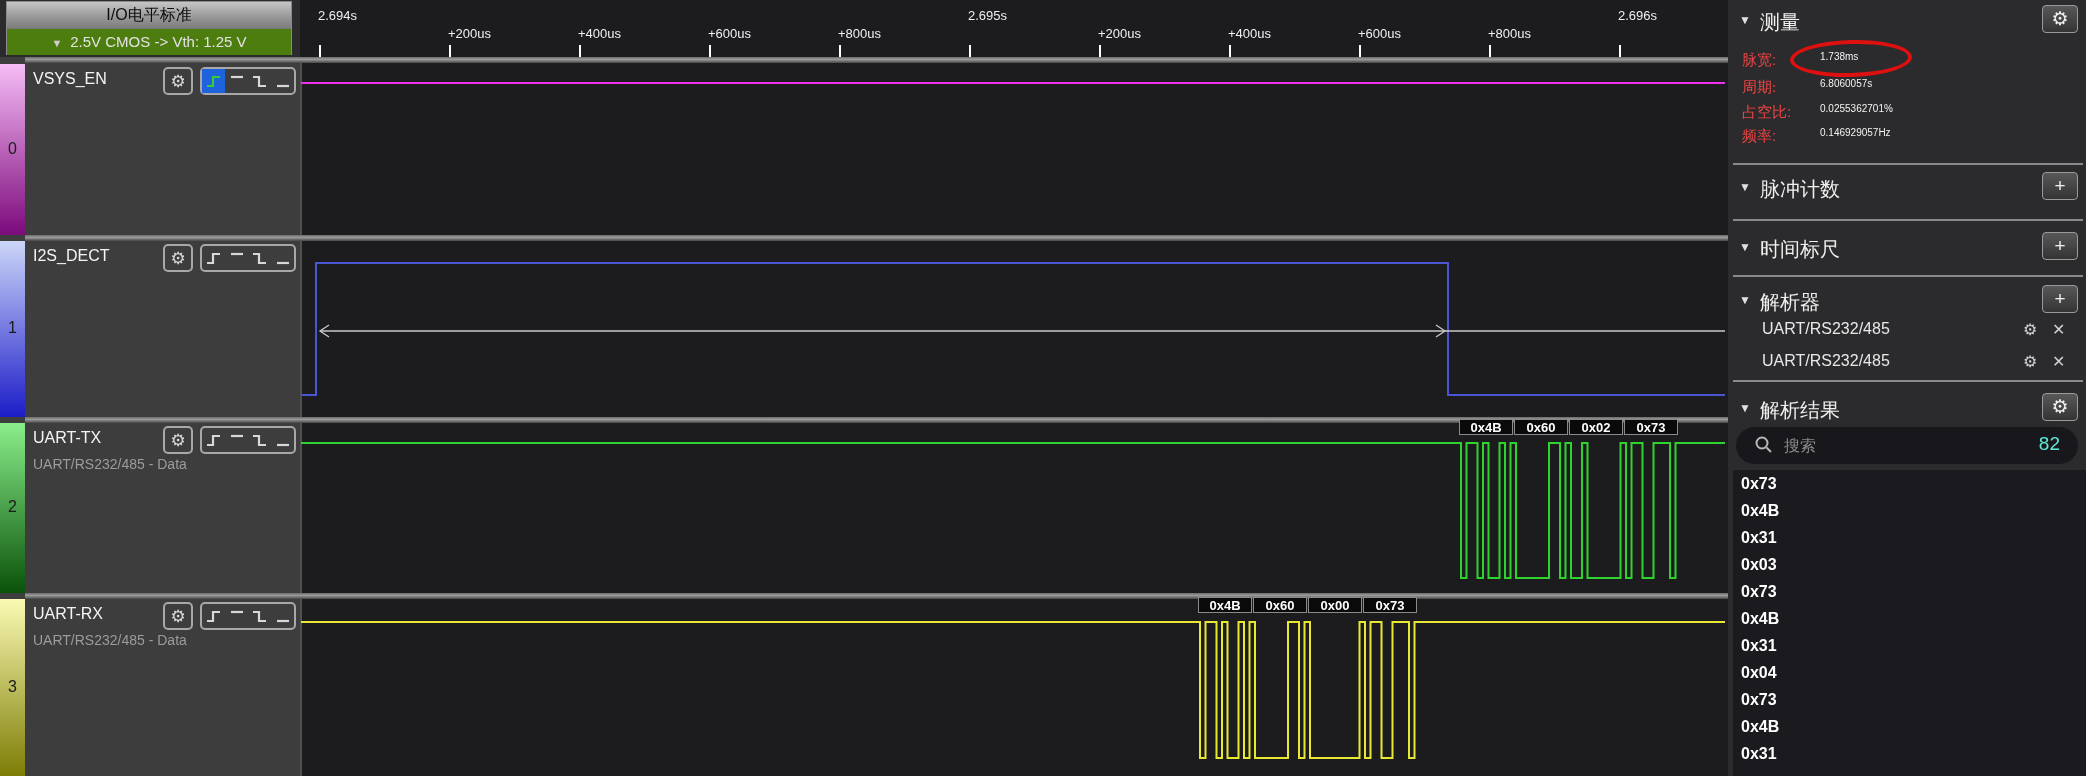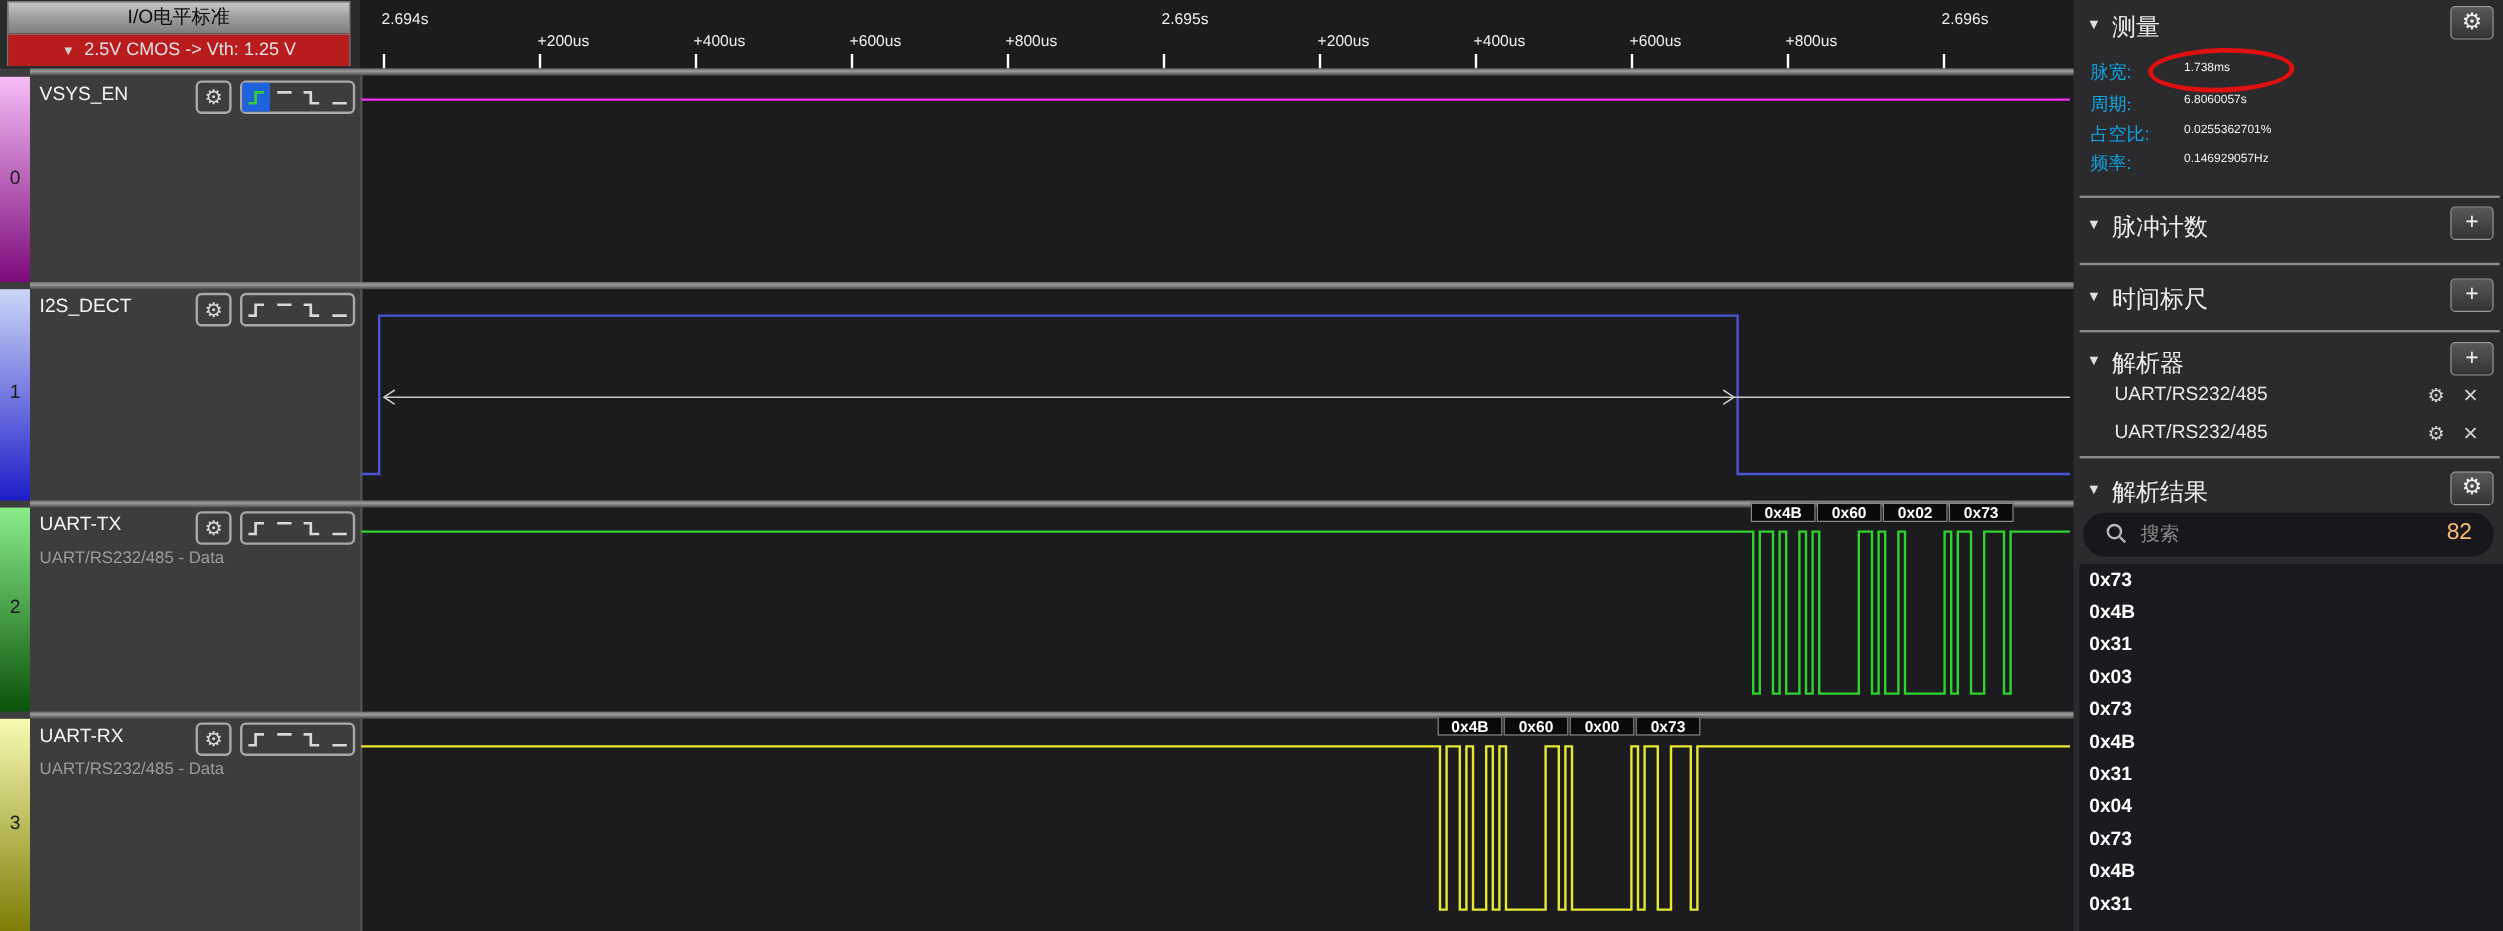--- a/index.html
+++ b/index.html
@@ -4,21 +4,21 @@
 <style>
   html,body{margin:0;padding:0;background:#1a1a1c;}
   #app{position:relative;width:2086px;height:776px;background:#2b2b2d;overflow:hidden;
        font-family:"Liberation Sans",sans-serif;color:#e8e8e8;}
   #wave-bg{position:absolute;left:300px;top:0;width:1428px;height:776px;background:#1c1c1f;}
   #sidebar{position:absolute;left:0;top:57px;width:300px;height:719px;background:#3d3d3d;border-right:2px solid #505050;}
   #topleft{position:absolute;left:0;top:0;width:300px;height:57px;background:#2b2b2d;}
   .io-box{position:absolute;left:6px;top:1px;width:286px;height:54px;border:1px solid #8a8a8a;box-sizing:border-box;}
   .io-title{height:26px;line-height:26px;text-align:center;color:#0d0d0d;font-size:16px;
             background:linear-gradient(180deg,#c6c6c6,#9a9a9a 55%,#7d7d7d);}
-  .io-sub{height:26px;line-height:26px;text-align:center;color:#e3e3e3;font-size:15px;background:#b91c1c;border-top:1px solid #777;}
+  .io-sub{height:26px;line-height:26px;text-align:center;color:#e3e3e3;font-size:15px;background:#4d7c0f;border-top:1px solid #777;}
   .io-sub .tri{font-size:11px;color:#cfcfcf;margin-right:8px;}
   #ruler{position:absolute;left:300px;top:0;width:1428px;height:57px;background:#1c1c1f;}
   .tick{position:absolute;bottom:0;width:2px;height:12px;background:#ffffff;}
   .tick-label{position:absolute;font-size:13px;color:#f0f0f0;white-space:nowrap;}
   .sep{position:absolute;left:25px;width:1703px;height:6px;
        background:linear-gradient(180deg,#6a6a6a,#9b9b9b 40%,#474747);}
   .band{position:absolute;left:0;width:25px;}
   .ch-num{position:absolute;left:0;width:25px;text-align:center;font-size:16px;color:#1c1c1c;}
   .ch-name{position:absolute;font-size:16px;color:#f4f4f4;white-space:nowrap;}
   .ch-sub{position:absolute;font-size:14px;color:#9c9c9c;white-space:nowrap;}
@@ -28,33 +28,33 @@
               box-sizing:border-box;display:flex;}
   .trig-cell{flex:1;display:flex;align-items:center;justify-content:center;cursor:pointer;}
   .trig-cell.active{background:#1e63dc;}
   .byte-label{position:absolute;height:16px;line-height:16px;background:#0a0a0a;border:1px solid #8a8a8a;
               color:#ffffff;font-size:13px;font-weight:bold;text-align:center;box-sizing:border-box;}
   
   #panel{position:absolute;left:1730px;top:0;width:356px;height:776px;background:#2b2b2d;}
   .p-abs{position:absolute;white-space:nowrap;}
   .p-tri{font-size:12px;color:#e0e0e0;}
   .p-title{font-size:20px;color:#efefef;}
-  .p-label{font-size:15px;color:#0ea5e9;}
+  .p-label{font-size:15px;color:#ef4444;}
   .p-value{font-size:10px;color:#f2f2f2;}
   .p-sep{position:absolute;left:3px;width:350px;height:2px;background:#8a8a8a;}
   .p-btn{position:absolute;width:36px;height:28px;border:1px solid #9a9a9a;border-radius:4px;
          background:linear-gradient(180deg,#585858,#343434);color:#efefef;text-align:center;
          line-height:26px;font-size:19px;box-sizing:border-box;cursor:pointer;}
   .dec-entry{font-size:16px;color:#e8e8e8;}
   .dec-ico{position:absolute;color:#cfcfcf;font-size:16px;cursor:pointer;}
   #search-box{position:absolute;left:6px;top:427px;width:342px;height:37px;border-radius:19px;background:#18181c;}
   #search-input{position:absolute;left:46px;top:5px;width:230px;height:26px;background:transparent;border:none;outline:none;
                 color:#cfcfcf;font-size:16px;font-family:"Liberation Sans",sans-serif;}
   #search-input::placeholder{color:#8a8a8a;}
-  #search-count{position:absolute;right:18px;top:6px;font-size:19px;color:#fdba74;}
+  #search-count{position:absolute;right:18px;top:6px;font-size:19px;color:#5eead4;}
   #results-list{position:absolute;left:3px;top:470px;width:353px;height:306px;background:#1b1b1f;overflow:hidden;}
   .res-item{height:27px;line-height:27px;padding-left:8px;font-size:16px;font-weight:bold;color:#ffffff;cursor:default;}
   #red-ellipse{position:absolute;left:1790px;top:40px;width:122px;height:37px;border:4px solid #df1010;
                border-radius:50%;box-sizing:border-box;transform:rotate(-1.5deg);}
   svg{display:block;}
 </style>
 </head>
 <body>
 
 <div id="app">

